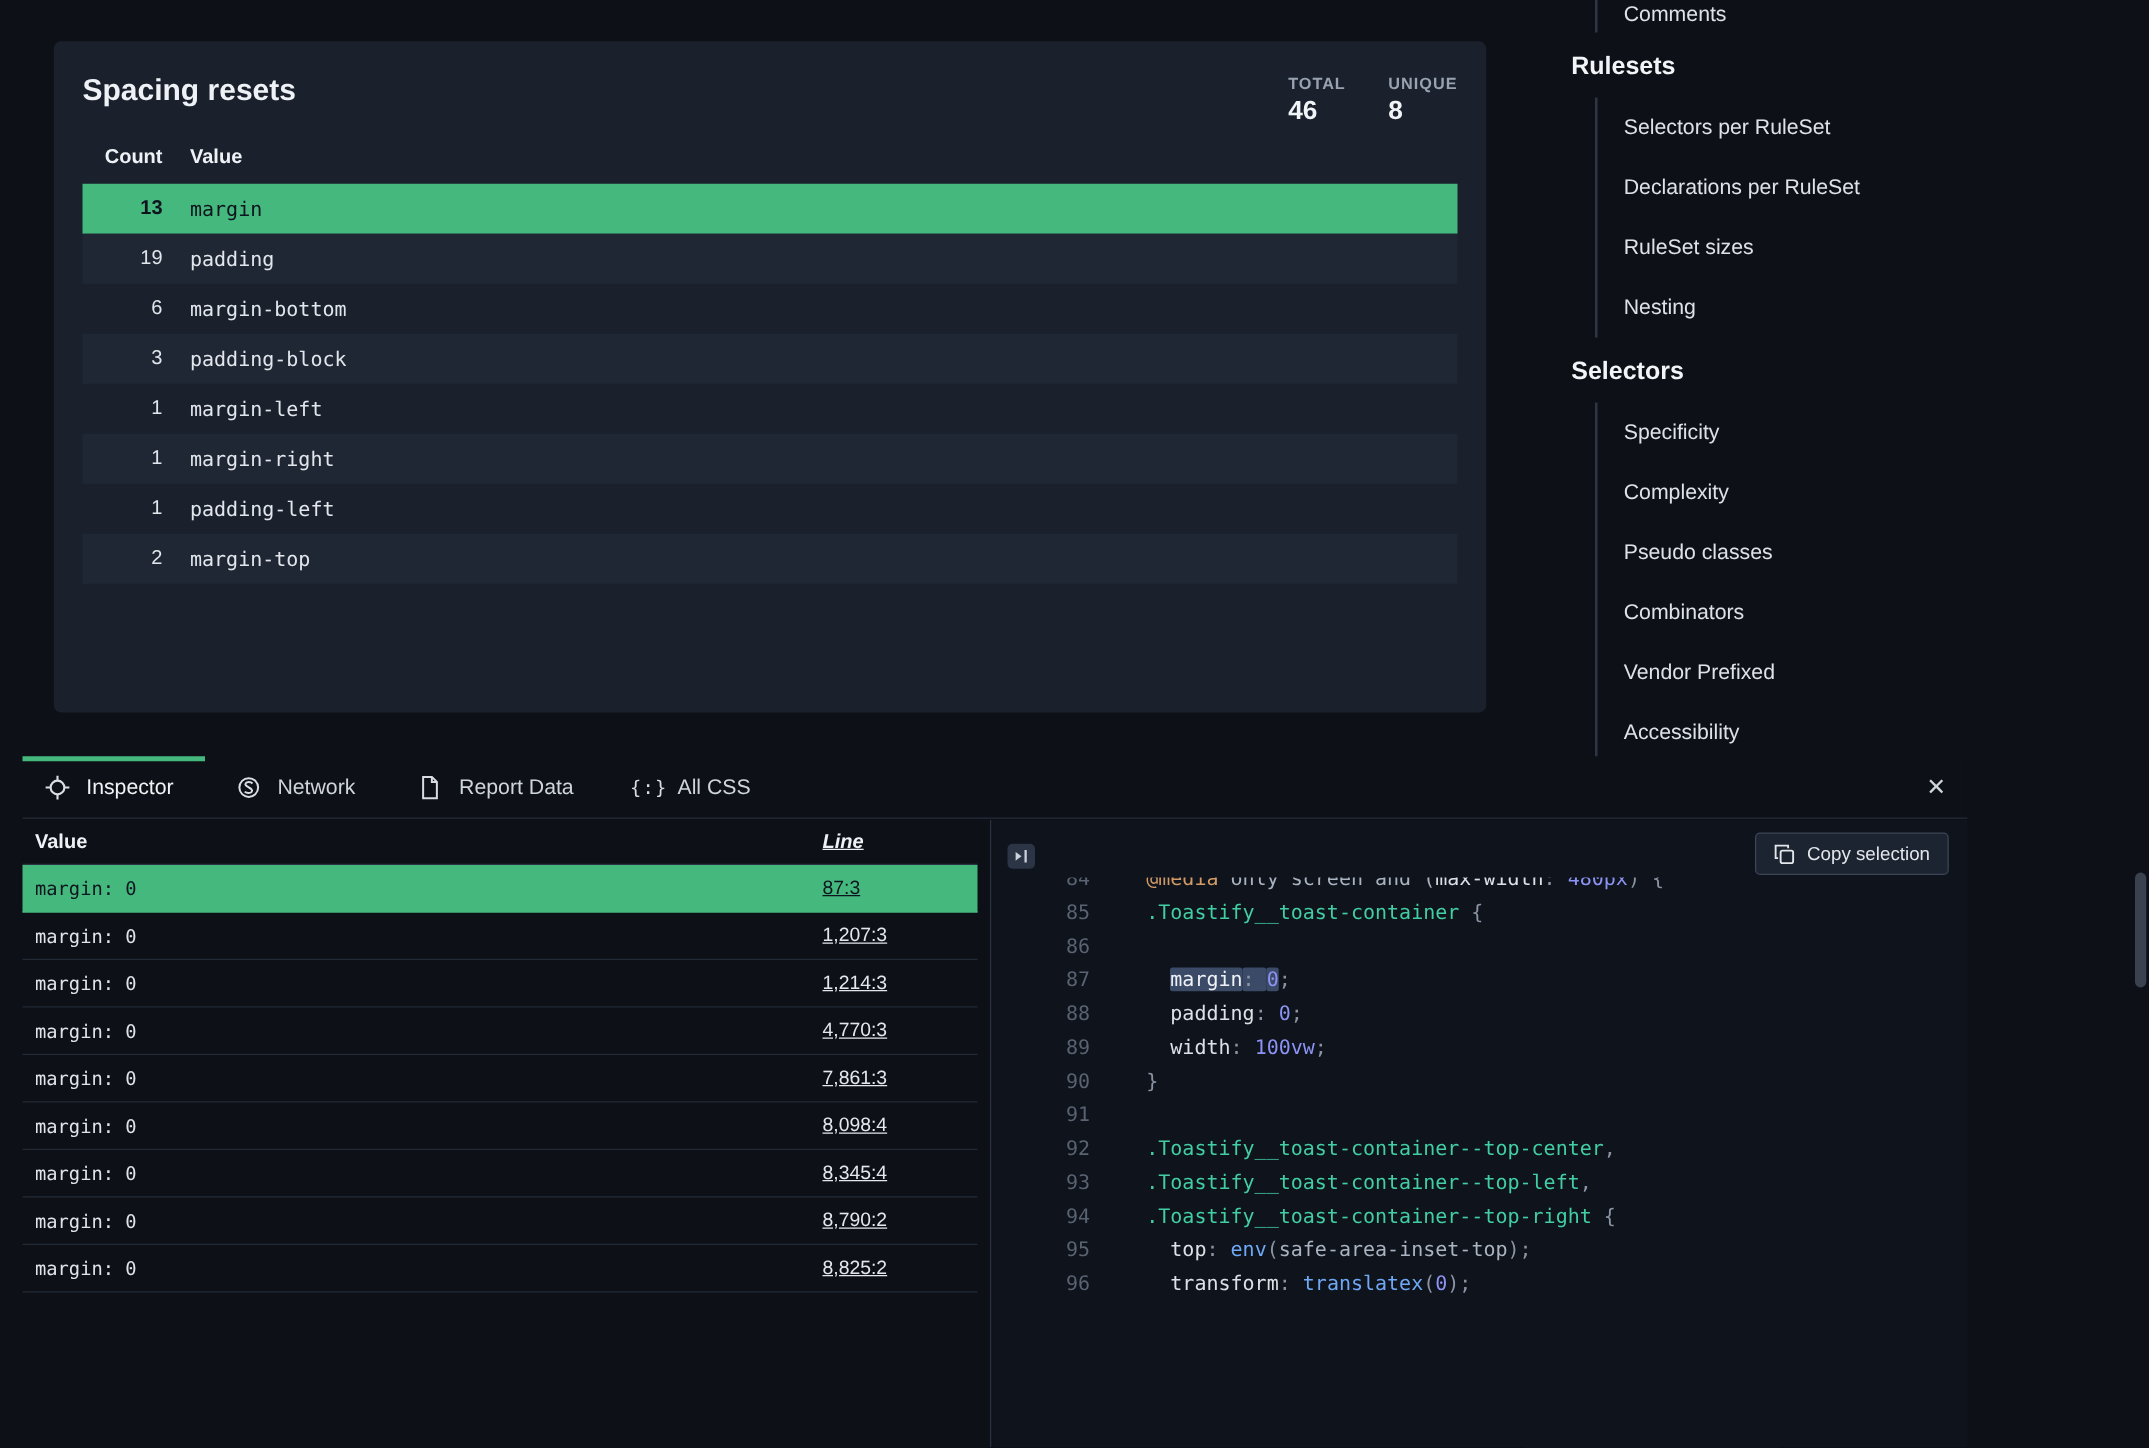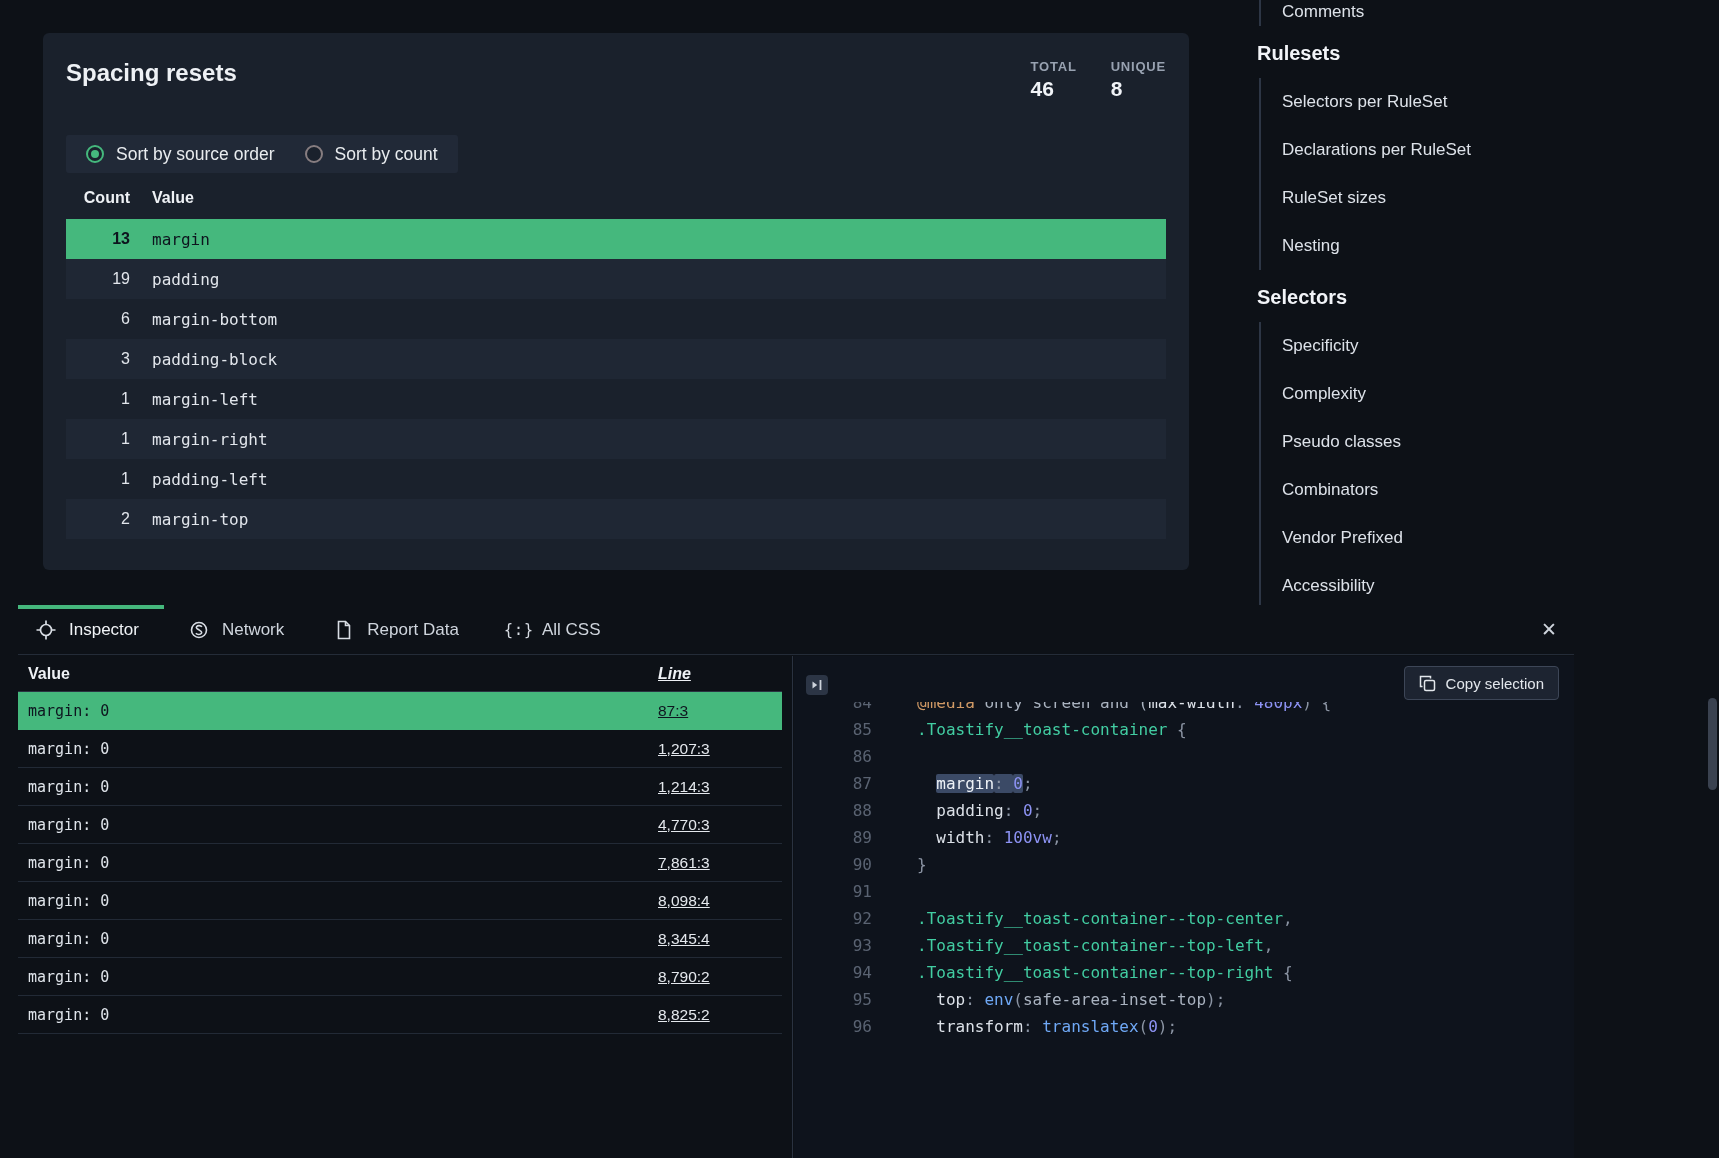--- a/index.html
+++ b/index.html
@@ -12,21 +12,21 @@
     --border:#2a3342;
     --row-border:#222a36;
     --panel-border:#242c38;
   }
   *{box-sizing:border-box;}
   html,body{margin:0;padding:0;width:1719px;height:1158px;overflow:hidden;}
   body{background:var(--bg);color:var(--text);font-family:"Liberation Sans",sans-serif;position:relative;}
 
   
   .sidebar{position:absolute;left:1230px;top:0;width:326px;}
-  .sb-group{border-left:2px solid #2d3645;margin-left:29px;}
+  .sb-group{border-left:2px solid #2d3645;margin-left:46px;}
   .sb-item{height:48px;display:flex;align-items:center;padding-left:21px;font-size:17px;color:#dde2e9;cursor:pointer;}
   .sb-group.partial{height:26px;}
   .sb-group.partial .sb-item{height:26px;align-items:flex-start;line-height:24px;}
   .sb-heading{font-size:20px;font-weight:700;color:#f2f4f8;padding-left:27px;margin:12px 0 10px;line-height:30px;}
 
   
   .card{position:absolute;left:43px;top:33px;width:1146px;height:537px;background:var(--card);border-radius:6px;padding:0 23px;}
   .card-head{display:flex;justify-content:space-between;align-items:flex-start;padding-top:24px;}
   .card-title{font-size:24px;font-weight:600;margin:0;line-height:32px;color:#eef1f5;}
   .stats{display:flex;gap:34px;padding-top:2px;}
@@ -122,30 +122,20 @@
         <div class="stat">
           <div class="stat-label">TOTAL</div>
           <div class="stat-value">46</div>
         </div>
         <div class="stat">
           <div class="stat-label">UNIQUE</div>
           <div class="stat-value">8</div>
         </div>
       </div>
   </div>
-  <div class="sort-box">
-      <label class="sort-opt">
-        <span class="radio on"></span>
-        <span class="sort-label">Sort by source order</span>
-      </label>
-      <label class="sort-opt">
-        <span class="radio"></span>
-        <span class="sort-label">Sort by count</span>
-      </label>
-    </div>
   <div class="sp-table">
     <div class="thead">
       <span class="col-count">Count</span>
       <span class="col-value">Value</span>
     </div>
     <div class="tbody">
         <div class="trow hl-row">
           <span class="col-count">13</span>
           <span class="col-value">margin</span>
         </div>

